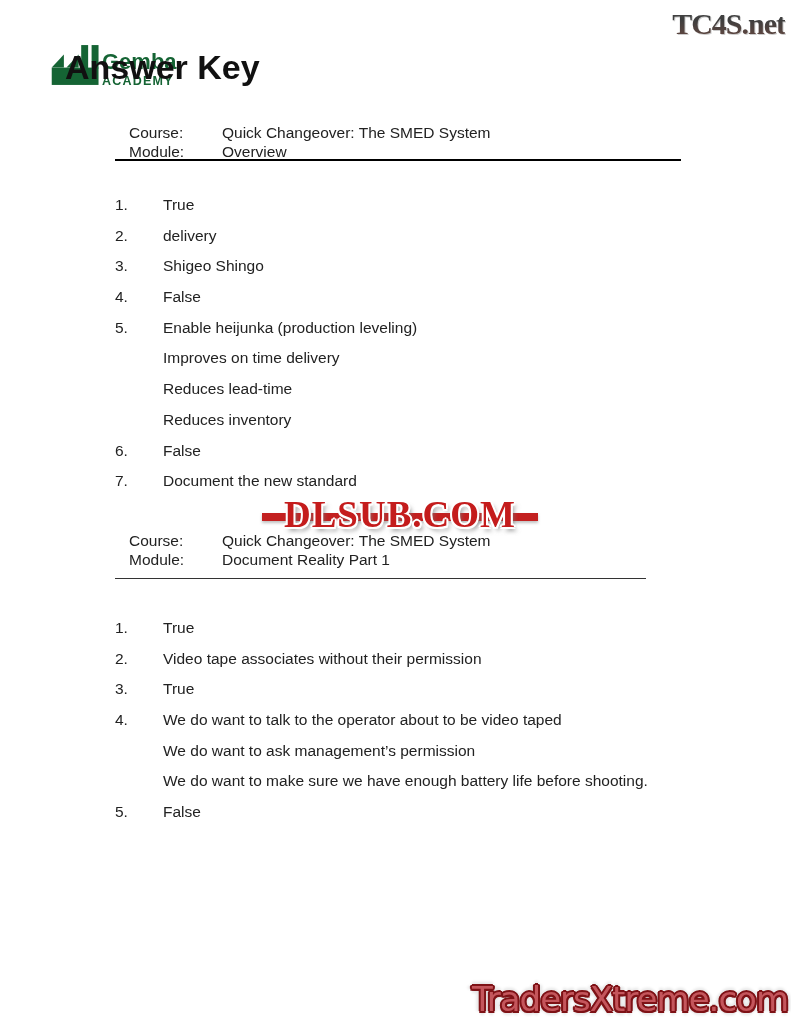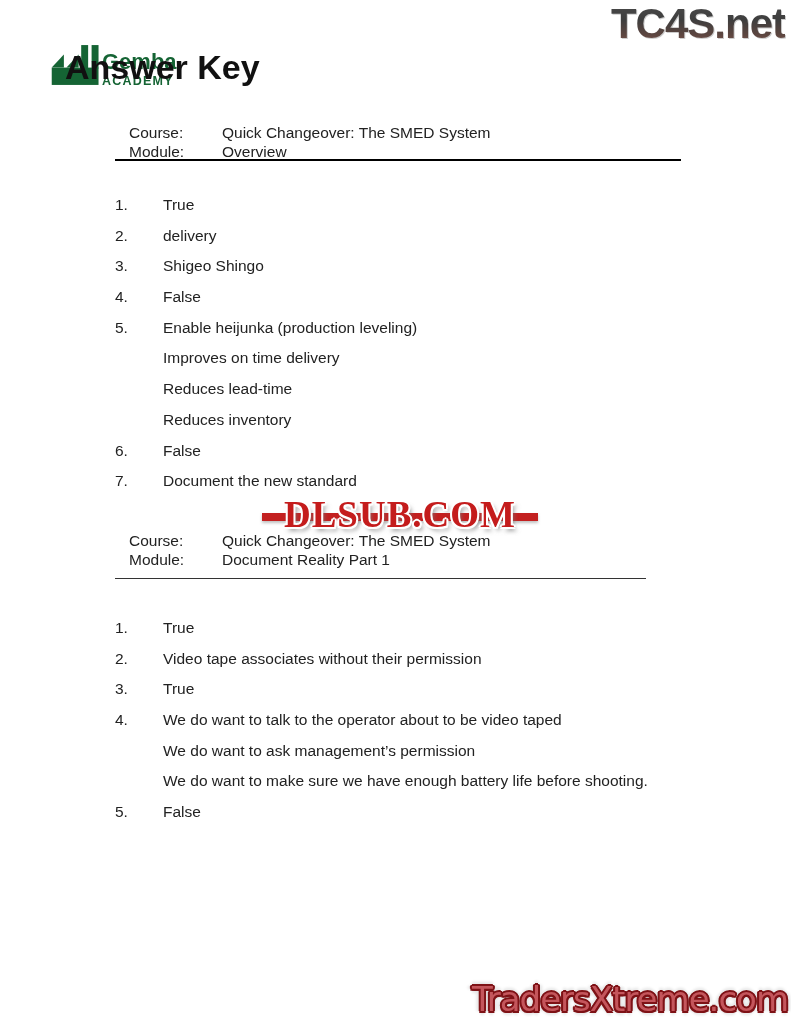--- a/index.html
+++ b/index.html
@@ -4,21 +4,21 @@
 <style>
   html,body { margin:0; padding:0; background:#ffffff; }
   .page {
     position:relative; width:791px; height:1024px; background:#ffffff;
     font-family:"Liberation Sans", sans-serif; color:#1a1a1a; overflow:hidden;
   }
 
   
   .tc4s {
     position:absolute; top:0px; right:6px; height:50px;
-    font-family:Liberation Sans, sans-serif; font-weight:bold; font-size:42px; line-height:48px;
+    font-family:Liberation Serif, serif; font-weight:bold; font-size:30px; line-height:48px;
     letter-spacing:-1px;
     background:linear-gradient(180deg,#4c4c4c 0%,#3e3e3e 40%,#5d4640 70%,#956157 100%);
     -webkit-background-clip:text; background-clip:text; color:transparent;
     filter:drop-shadow(1px 1px 0px #cccccc);
   }
 
   
   .gemba { position:absolute; left:50px; top:42px; display:flex; align-items:flex-end; }
   .gemba svg { display:block; }
   .gemba-text { display:flex; flex-direction:column; line-height:1; padding-bottom:1px; }

